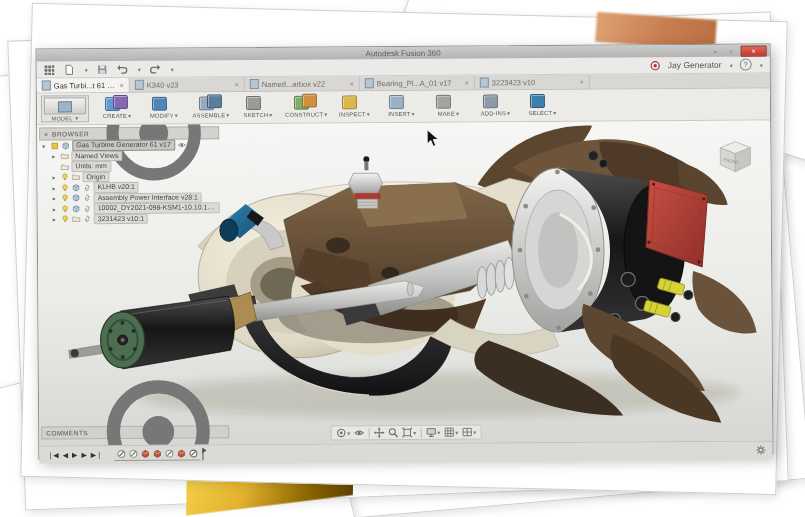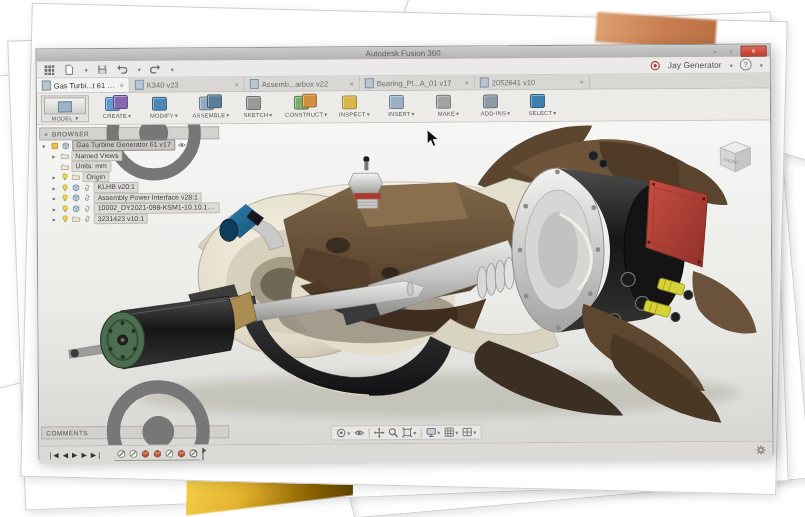--- a/index.html
+++ b/index.html
@@ -167,31 +167,31 @@
         <span class="lbl">Gas Turbi...t 61 v17</span>
         <span class="x">×</span>
       </div>
       <div class="tab">
         <span class="doc"></span>
         <span class="lbl">K340 v23</span>
         <span class="x">×</span>
       </div>
       <div class="tab">
         <span class="doc"></span>
-        <span class="lbl">Assemb...arbox v22</span>
+        <span class="lbl">Named...arbox v22</span>
         <span class="x">×</span>
       </div>
       <div class="tab">
         <span class="doc"></span>
         <span class="lbl">Bearing_Pl...A_01 v17</span>
         <span class="x">×</span>
       </div>
       <div class="tab">
         <span class="doc"></span>
-        <span class="lbl">2052641 v10</span>
+        <span class="lbl">3223423 v10</span>
         <span class="x">×</span>
       </div>
     </div>
 
   <div id="ribbon">
     <div id="workspace">
       <span class="thumb">
           <i></i>
         </span>
       <span class="wlbl"><span>MODEL</span> <span class="caret">▾</span></span>

